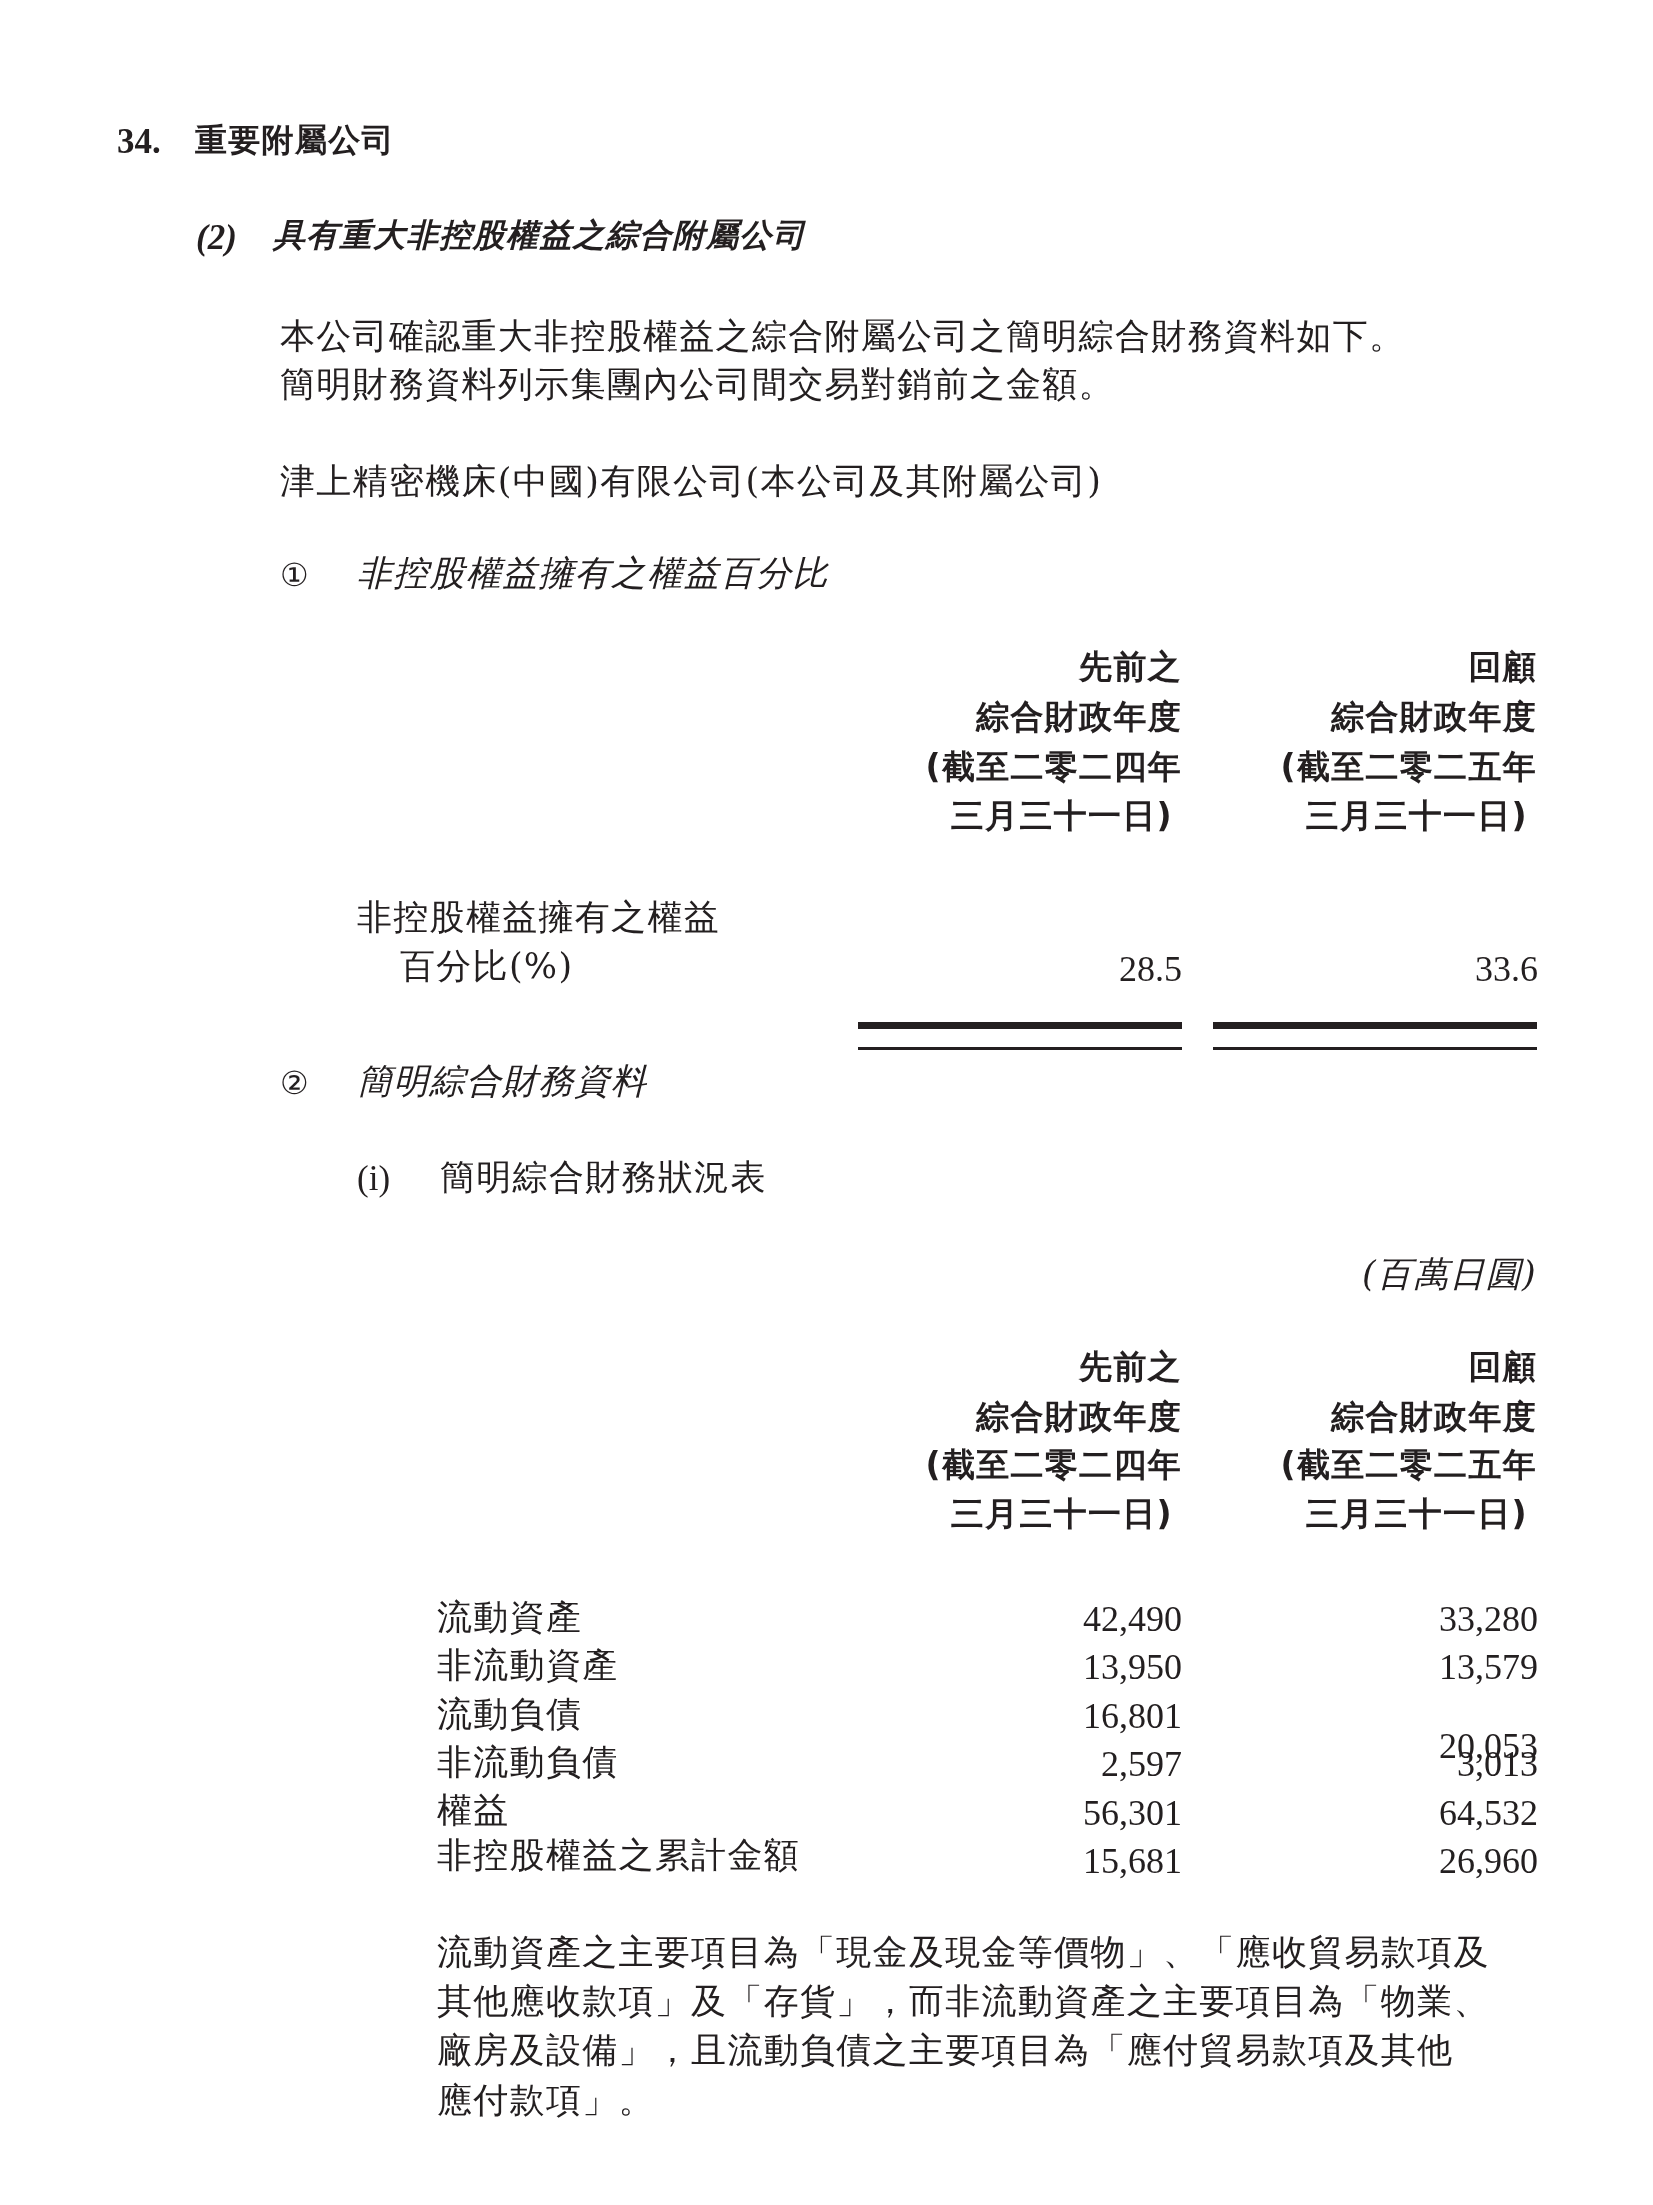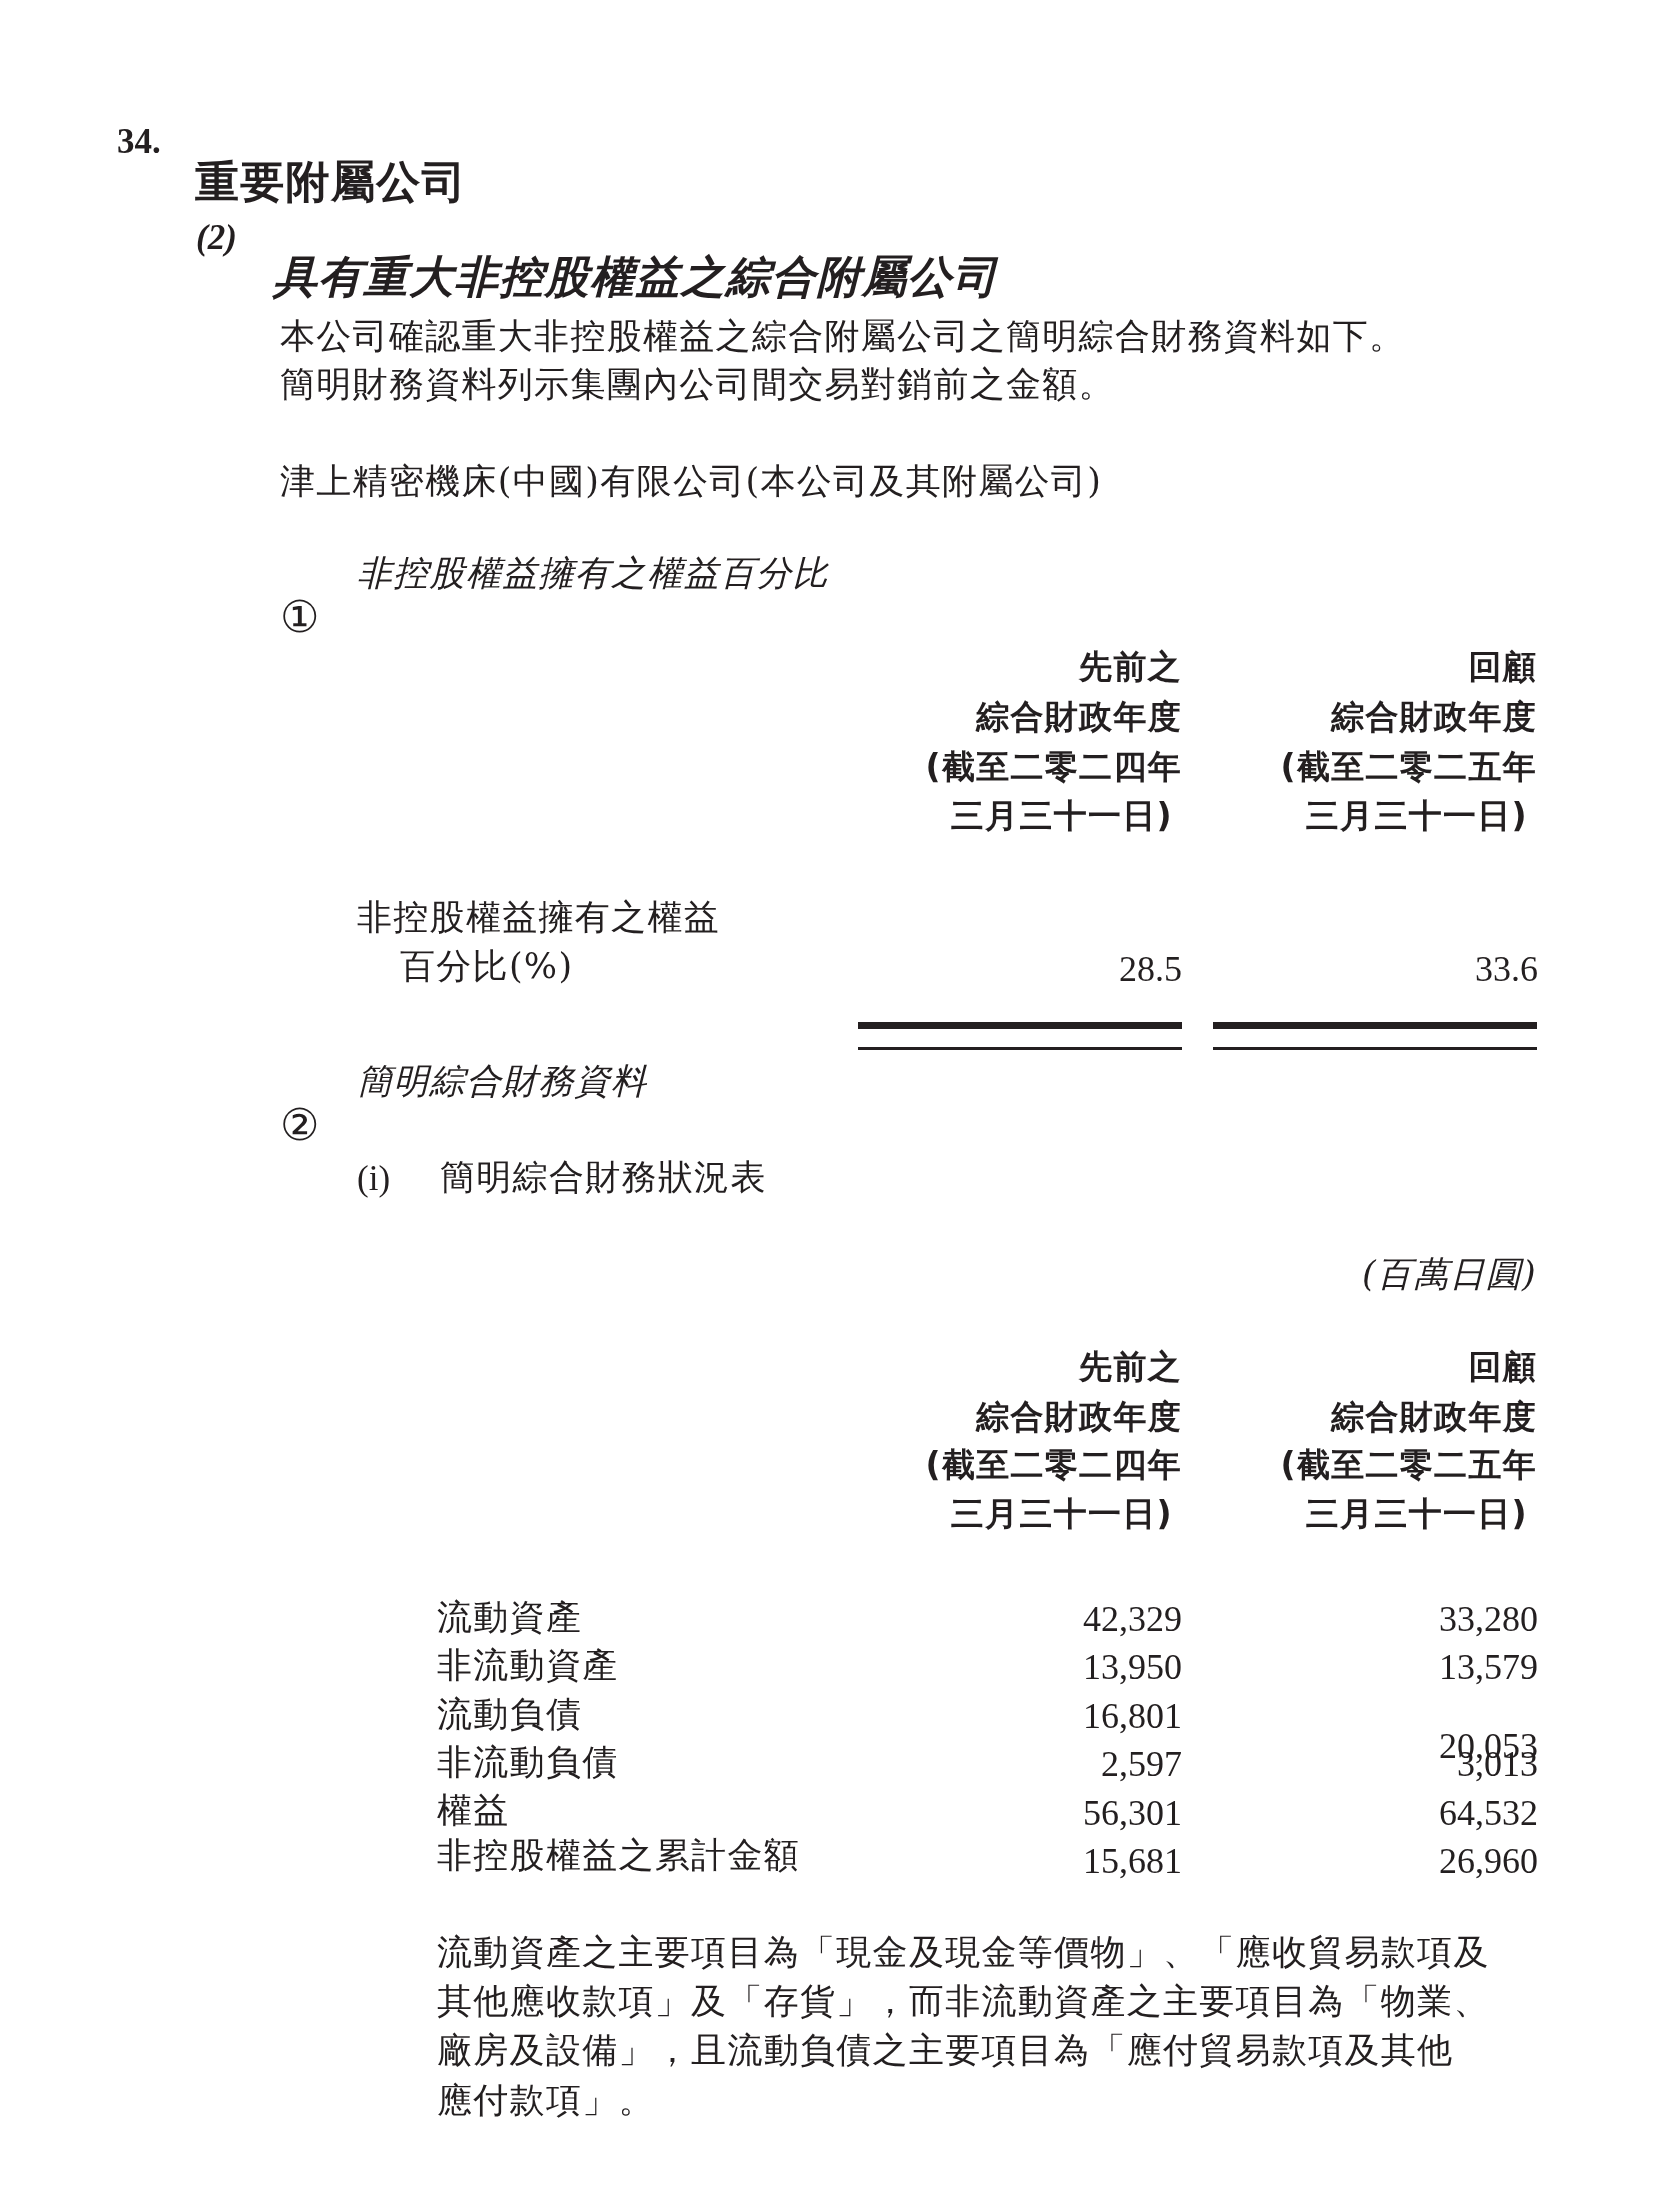--- a/index.html
+++ b/index.html
@@ -6,21 +6,21 @@
   body {
     width: 1654px; height: 2205px; position: relative; overflow: hidden;
     color: #231f20;
     font-family: "DejaVu Serif", "Liberation Serif", serif;
   }
   .abs { position: absolute; white-space: nowrap; }
   .sans { font-family: "DejaVu Sans", "Liberation Sans", sans-serif; }
   .serif { font-family: "Liberation Serif", "DejaVu Serif", serif; }
   .bold { font-weight: bold; }
   .ital { font-style: italic; }
-  .t48 { font-size: 44px; line-height: 1; margin-top: 36px; }
+  .t48 { font-size: 32px; line-height: 1; }
   .t52 { font-size: 35px; line-height: 1; }
   .num { font-family: Liberation Serif, serif; font-size: 36px; line-height: 1; }
   .right { text-align: right; }
   .hdr-line { font-family: "DejaVu Sans", "Liberation Sans", sans-serif; font-weight: bold; font-size: 33px; line-height: 1; letter-spacing: 1.3px; }
   .rule-thick { position: absolute; height: 7.3px; background: #231f20; }
   .rule-thin { position: absolute; height: 3.3px; background: #231f20; }
   .cjk { letter-spacing: 1.3px; }
 </style>
 </head>
 <body>
@@ -79,21 +79,21 @@
 <div>
   <div class="abs hdr-line right" style="left:1155px; width:382px; top:1350px;">回顧</div>
   <div class="abs hdr-line right" style="left:1155px; width:382px; top:1400px;">綜合財政年度</div>
   <div class="abs hdr-line right" style="left:1155px; width:382px; top:1448px;">(截至二零二五年</div>
   <div class="abs hdr-line right" style="left:1155px; width:373px; top:1497px;">三月三十一日)</div>
 </div>
 
 <div>
   <div>
     <div class="abs t52 cjk" style="left:437px; top:1600px;">流動資產</div>
-    <div class="abs num right" style="left:933px; width:249px; top:1601px;">42,329</div>
+    <div class="abs num right" style="left:933px; width:249px; top:1601px;">42,490</div>
     <div class="abs num right" style="left:1289px; width:249px; top:1601px;">33,280</div>
   </div>
   <div>
     <div class="abs t52 cjk" style="left:437px; top:1648px;">非流動資產</div>
     <div class="abs num right" style="left:933px; width:249px; top:1649px;">13,950</div>
     <div class="abs num right" style="left:1289px; width:249px; top:1649px;">13,579</div>
   </div>
   <div>
     <div class="abs t52 cjk" style="left:437px; top:1697px;">流動負債</div>
     <div class="abs num right" style="left:933px; width:249px; top:1698px;">16,801</div>

